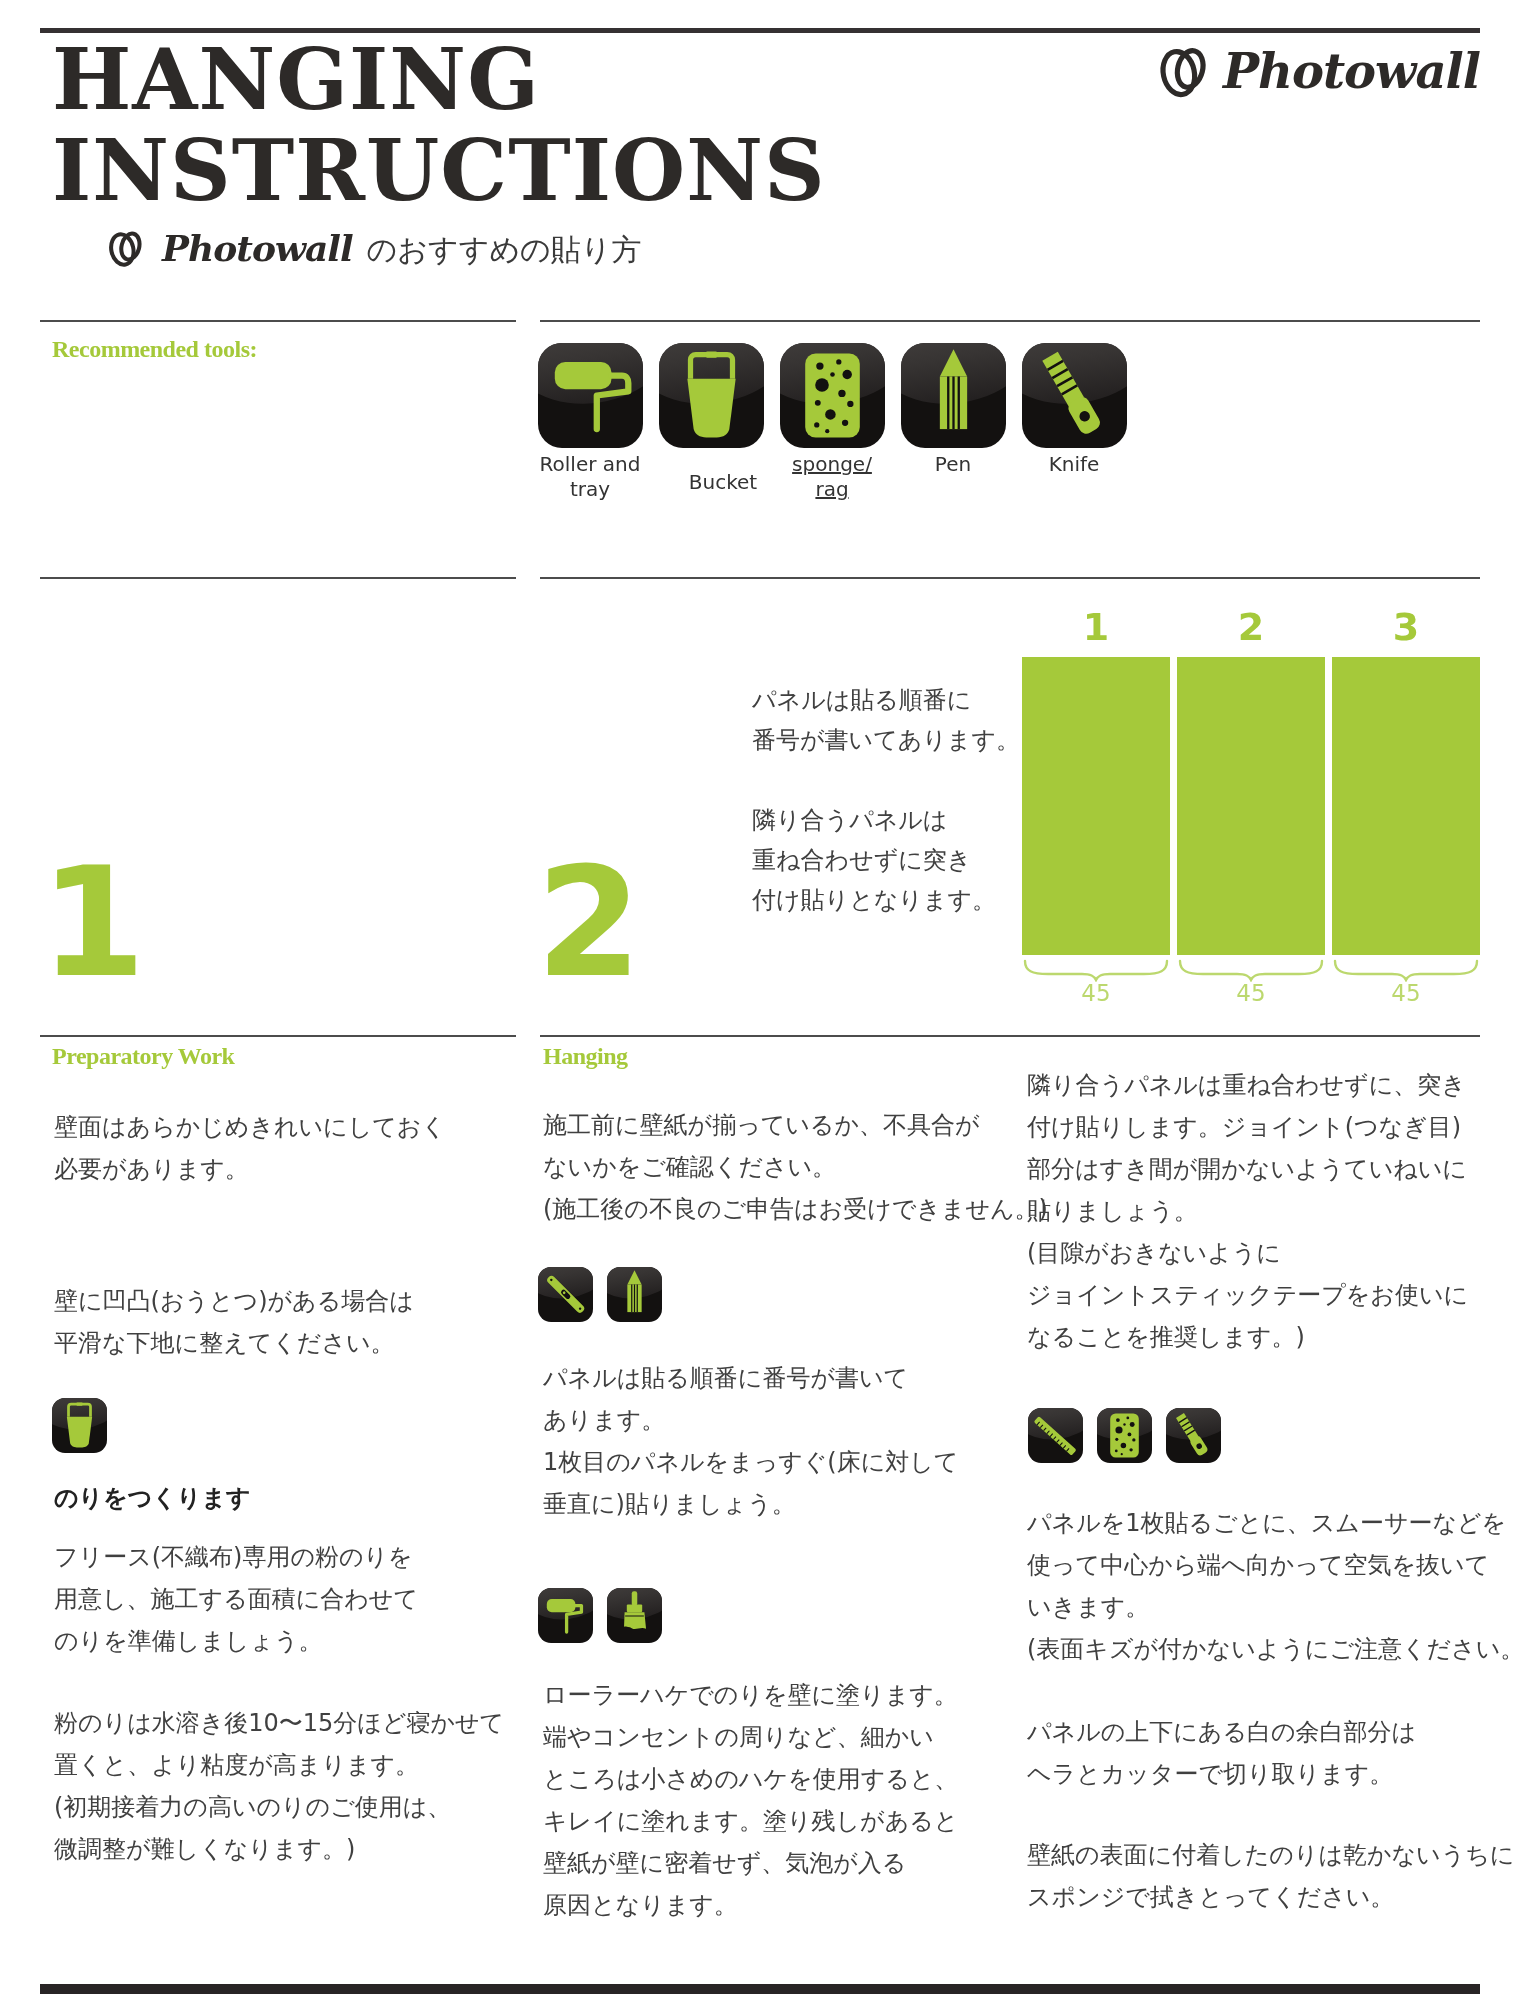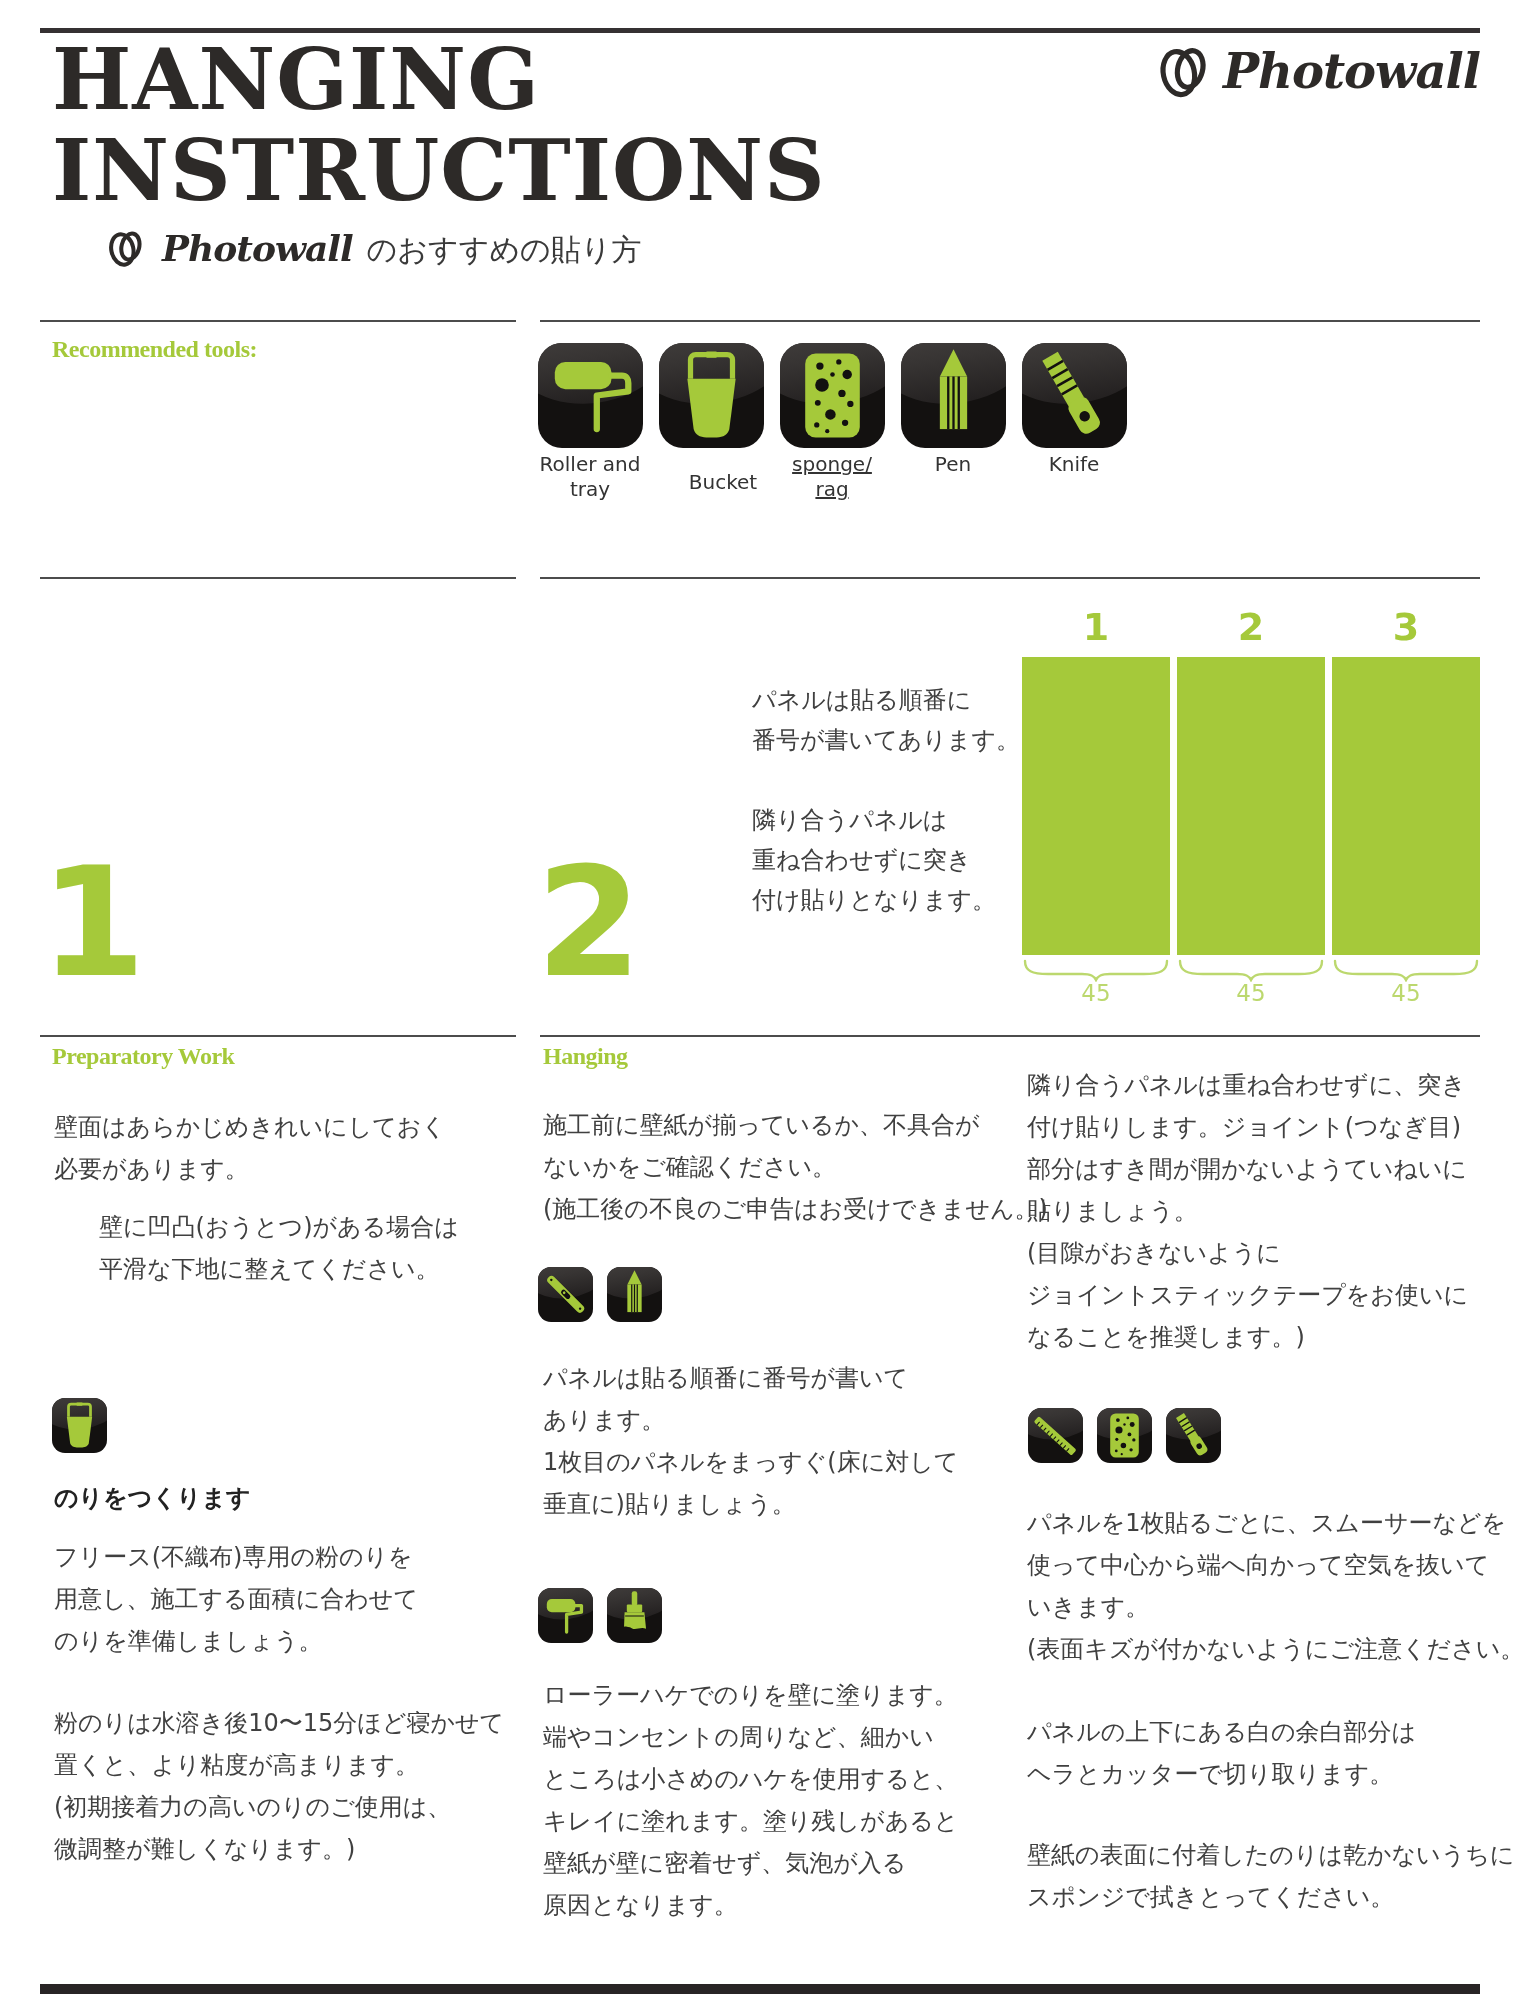--- a/index.html
+++ b/index.html
@@ -172,21 +172,21 @@
   <div class="panel-width" style="left:1022px;">45</div>
   <div class="panel-width" style="left:1177px;">45</div>
   <div class="panel-width" style="left:1332px;">45</div>
 
   <div class="rule" style="left:40px;top:1035px;width:476px;"></div>
   <div class="rule" style="left:540px;top:1035px;width:940px;"></div>
 
   <h2 class="green-heading" style="left:52px;top:1043px;">Preparatory Work</h2>
   <div class="jp" style="left:54px;top:1106px;">壁面はあらかじめきれいにしておく
 必要があります。</div>
-  <div class="jp" style="left:54px;top:1206px;margin-left:45px;">壁に凹凸(おうとつ)がある場合は
+  <div class="jp" style="left:54px;top:1280px;">壁に凹凸(おうとつ)がある場合は
 平滑な下地に整えてください。</div>
 
   <div class="tile sm" style="left:52px;top:1398px;">
     <svg viewBox="0 0 100 100">
       <path d="M27,34 L73,34 L67,82 C66,87 61,90 55,90 L45,90 C39,90 34,87 33,82 Z"></path>
       <path d="M30,34 L30,16 C30,13 32,11 35,11 L65,11 C68,11 70,13 70,16 L70,34" fill="none" stroke="currentColor" stroke-width="5"></path>
       <rect x="44" y="8" width="12" height="6" rx="2"></rect>
     </svg>
   </div>
   <div class="jp bold" style="left:54px;top:1477px;">のりをつくります</div>

